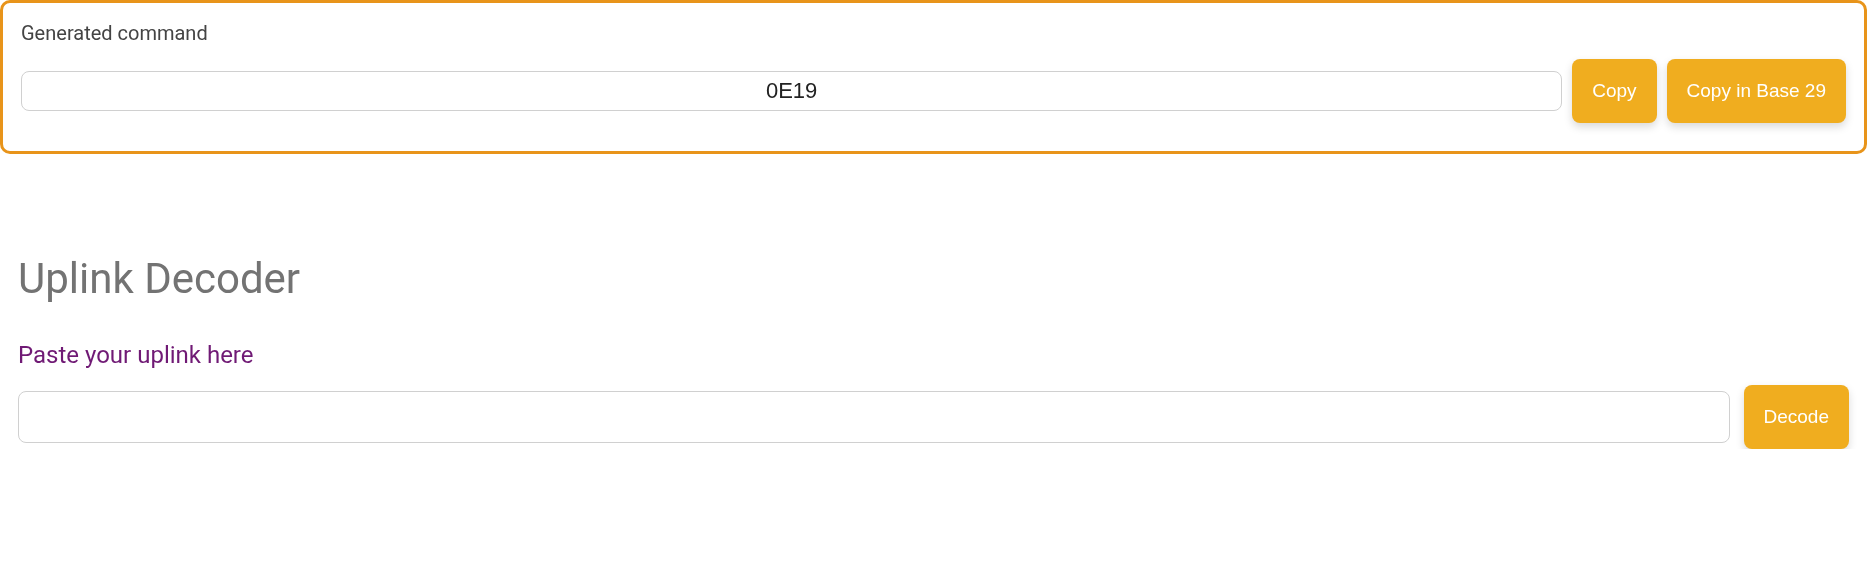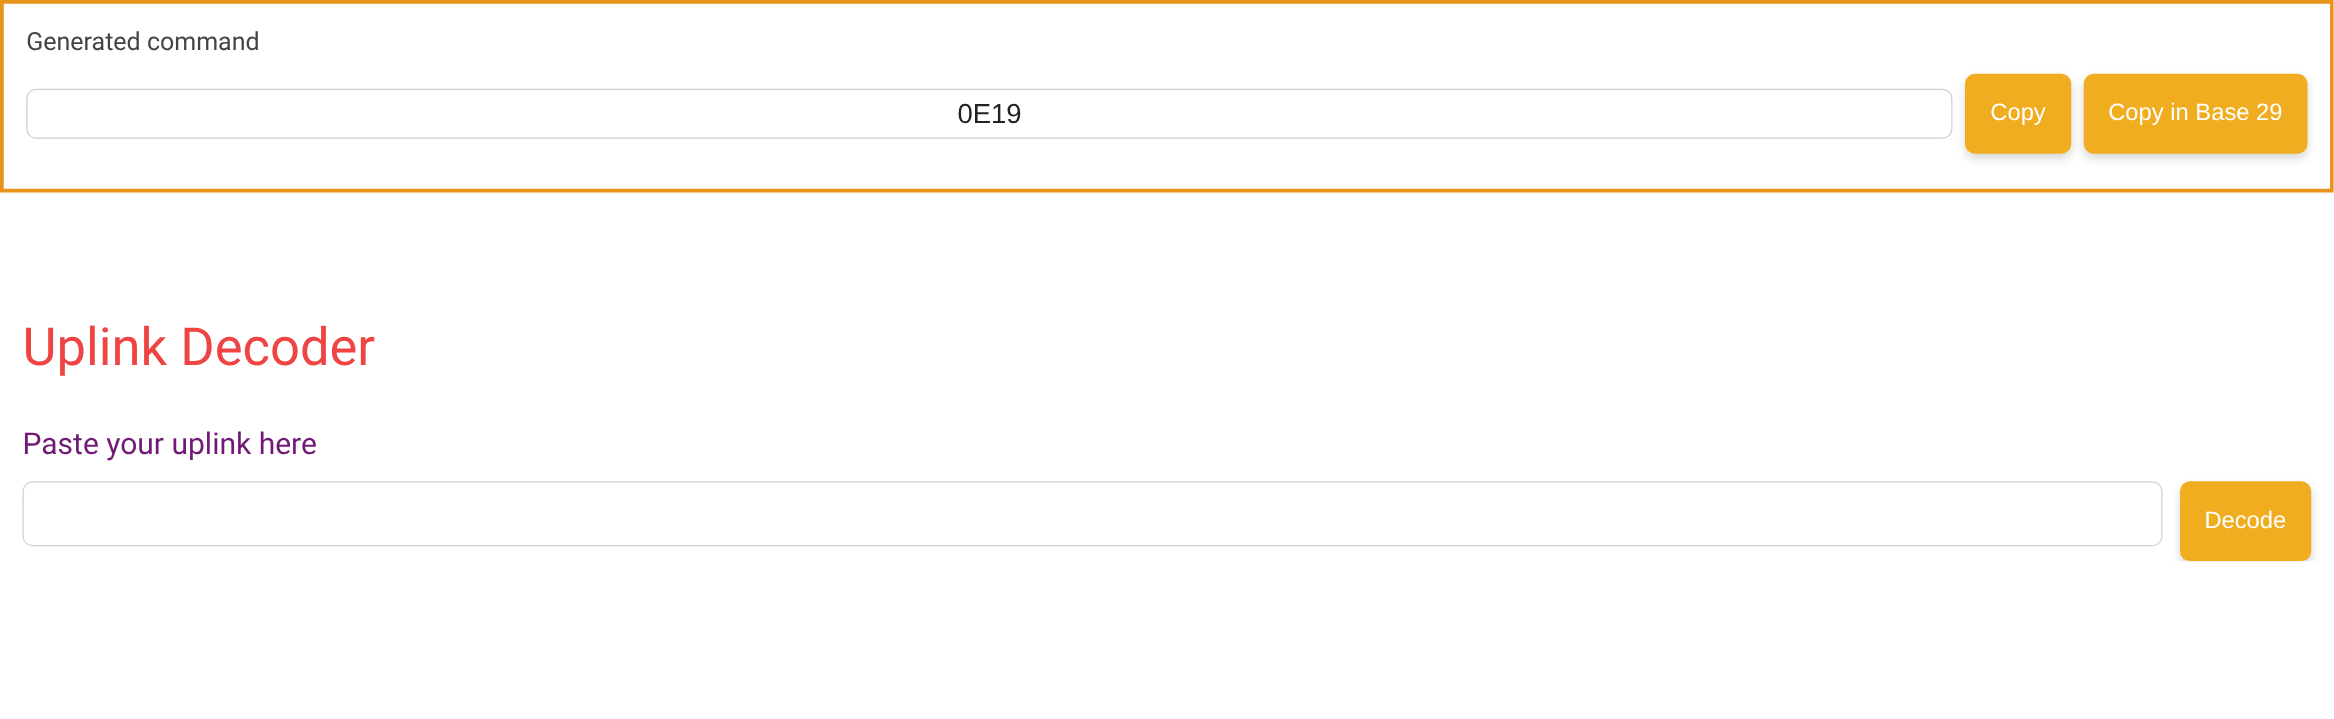--- a/index.html
+++ b/index.html
@@ -9,21 +9,21 @@
     }
     body {
       font-family: -apple-system, BlinkMacSystemFont, "Segoe UI", Roboto, "Helvetica Neue", Arial, sans-serif;
       background: #ffffff;
       color: #333;
       padding: 0;
       width: 1867px;
     }
     .generated-command-section {
       border: 3px solid #e8941a;
-      border-radius: 0;
+      border-radius: 10px;
       padding: 18px 18px 28px 18px;
       margin: 0 0 100px 0;
     }
     .section-label {
       font-size: 20px;
       color: #444;
       margin-bottom: 14px;
     }
     .command-row {
       display: flex;
@@ -54,30 +54,31 @@
       cursor: pointer;
       box-shadow: 0 4px 8px rgba(0,0,0,0.15);
       white-space: nowrap;
     }
     .uplink-section {
       padding: 0 18px;
     }
     .uplink-title {
       font-size: 42px;
       font-weight: 400;
-      color: #ef4444;
+      color: #737373;
       margin-bottom: 38px;
     }
     .uplink-label {
       font-size: 24px;
       color: #701a75;
       margin-bottom: 16px;
     }
     .uplink-row {
       display: flex;
+      align-items: center;
       gap: 14px;
     }
     .uplink-input {
       flex: 1;
       height: 52px;
       border: 1px solid #d0d0d0;
       border-radius: 8px;
       font-size: 20px;
       color: #222;
       background: #fff;

